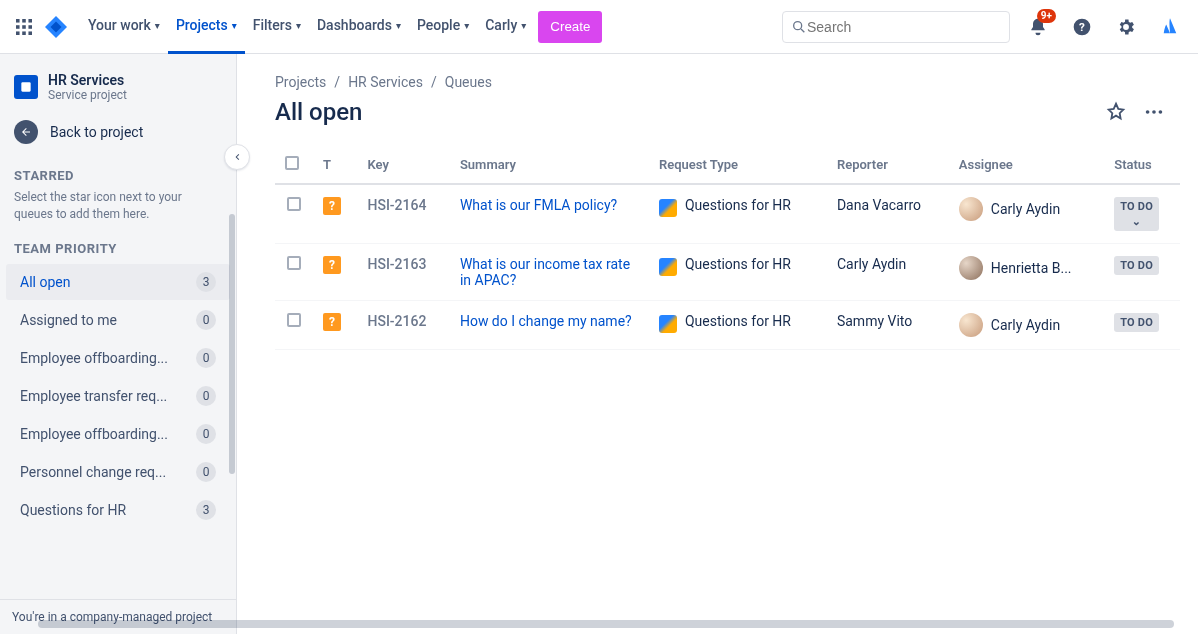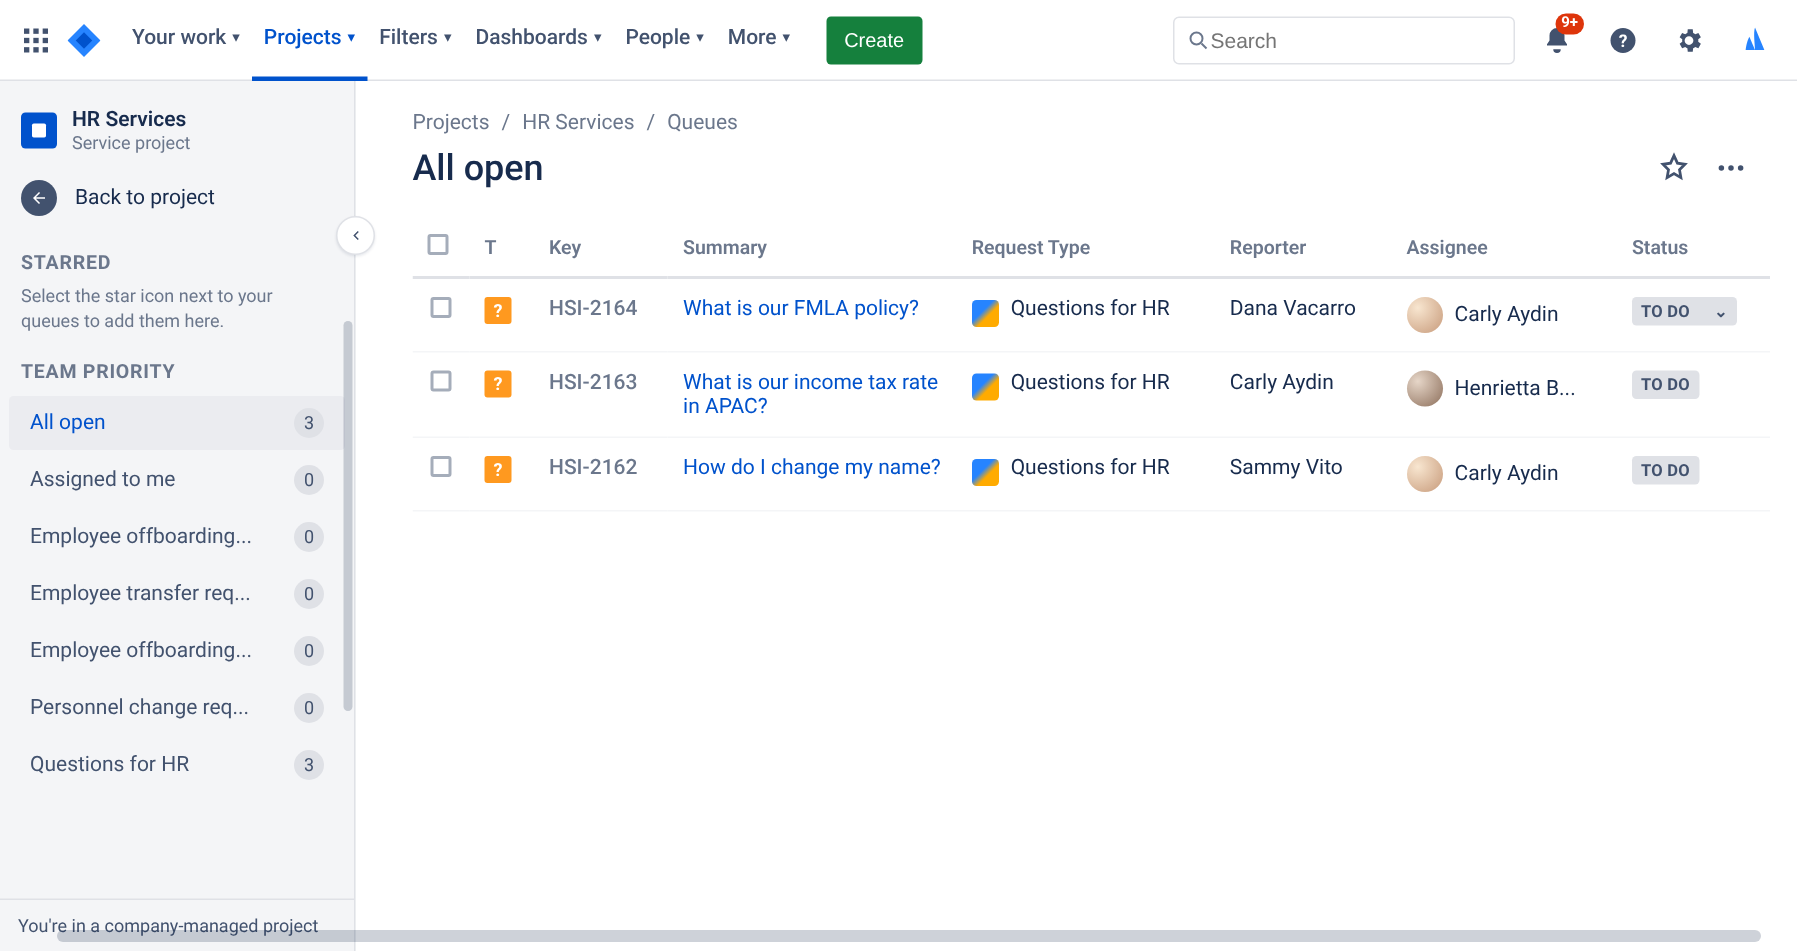--- a/index.html
+++ b/index.html
@@ -31,22 +31,21 @@
     padding: 0 8px;
     color: #42526E;
     font-weight: 500;
     cursor:pointer;
     border-bottom: 3px solid transparent;
     gap:4px;
   }
   .nav-item.active { color: #0052CC; border-bottom-color:#0052CC; }
   .chev { font-size:10px; color: inherit; }
   .create-btn {
-    margin-left: 12px;
-    background: #15803d;
+    background: #d946ef;
     color: #fff;
     border:none;
     height: 32px;
     padding: 0 12px;
     border-radius: 3px;
     font-weight: 500;
     cursor:pointer;
   }
   .topnav-right { margin-left:auto; display:flex; align-items:center; gap:12px; }
   .search-box {
@@ -195,23 +194,24 @@
     flex-shrink:0;
     display:inline-block;
   }
   .avatar.a1 { background: radial-gradient(circle at 30% 30%, #F8E6D0, #C79A7A); }
   .avatar.a2 { background: radial-gradient(circle at 30% 30%, #E6D6C8, #8C6E5A); }
   .status-pill {
     display:inline-flex; align-items:center;
     background:#DFE1E6; color:#42526E;
     font-size:11px; font-weight:700;
     padding:3px 6px; border-radius:3px;
-    gap:16px;
+    gap:2px;
     text-transform:uppercase;
     letter-spacing:0.2px;
+    flex-direction:column;
   }
   .h-scroll {
     position:absolute; bottom:6px; left:38px; right:24px; height:8px;
     background:rgba(9,30,66,0.20); border-radius:4px;
   }
 </style>
 </head>
 <body>
 
 <div class="topnav">
@@ -252,21 +252,21 @@
         </div>
         <div class="nav-item">
           <span>Dashboards</span>
           <span class="chev">▾</span>
         </div>
         <div class="nav-item">
           <span>People</span>
           <span class="chev">▾</span>
         </div>
         <div class="nav-item">
-          <span>More</span>
+          <span>Carly</span>
           <span class="chev">▾</span>
         </div>
       </div>
     <button class="create-btn">Create</button>
   </div>
   <div class="topnav-right">
     <div class="search-box">
       <svg width="16" height="16" viewBox="0 0 24 24">
           <circle cx="10" cy="10" r="6" stroke="#6B778C" stroke-width="2" fill="none"></circle>
           <line x1="15" y1="15" x2="20" y2="20" stroke="#6B778C" stroke-width="2"></line>

